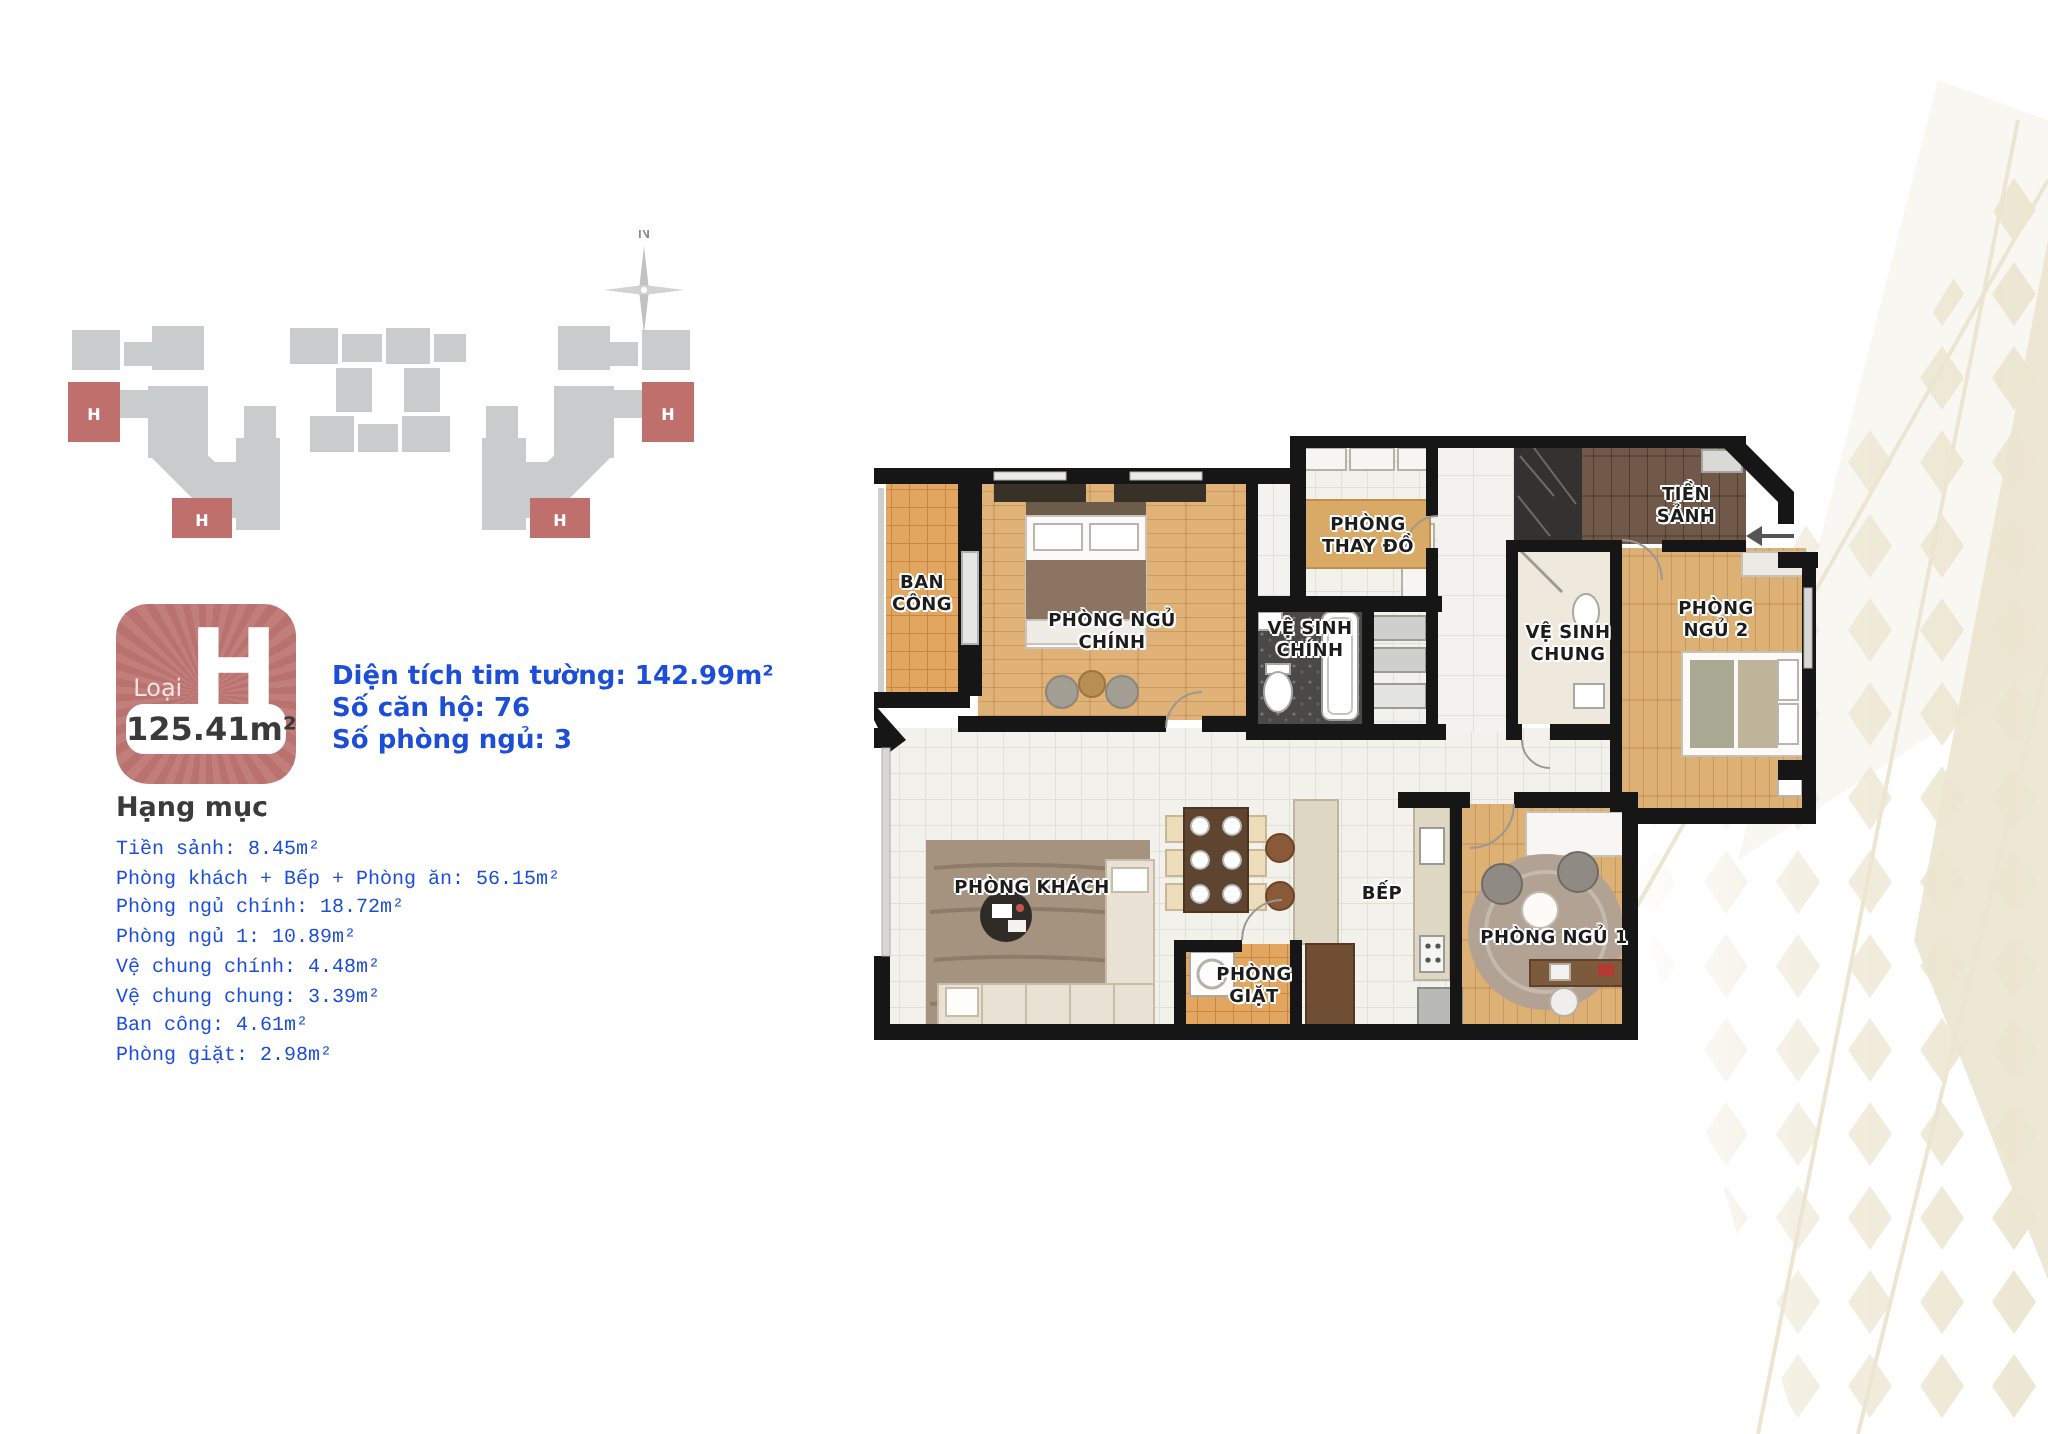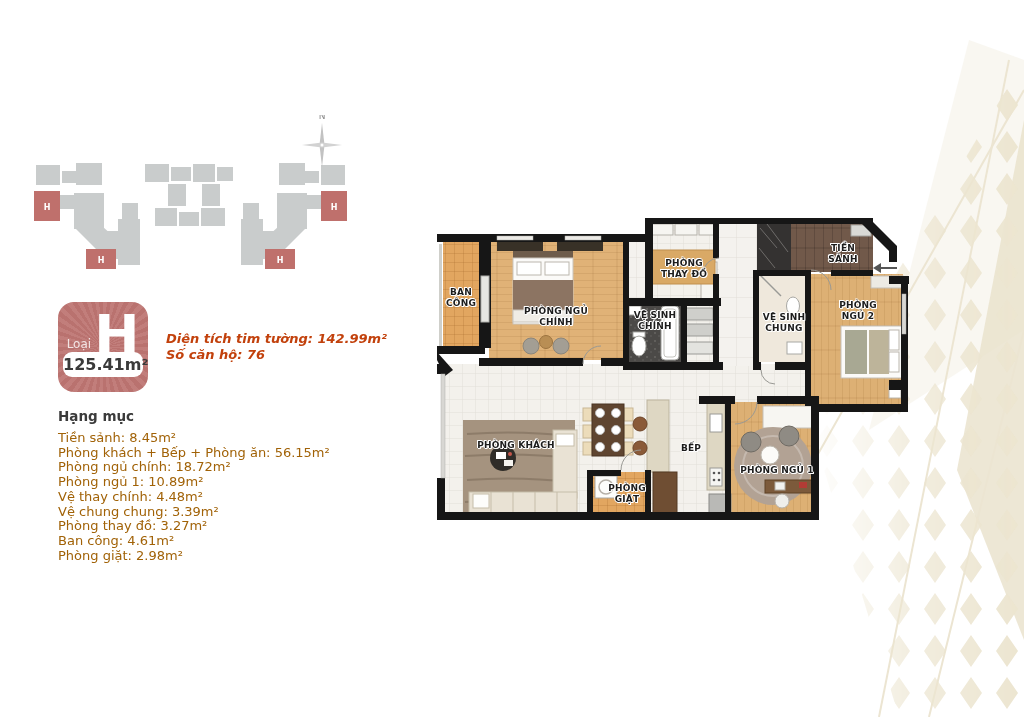--- a/index.html
+++ b/index.html
@@ -13,25 +13,25 @@
   .badge{position:absolute;left:58px;top:302px;width:90px;height:90px;border-radius:16px;
          background:repeating-conic-gradient(rgba(255,255,255,0.07) 0 5deg, rgba(0,0,0,0.02) 5deg 10deg),#bd7471;
          z-index:1;}
   .badge-top{display:flex;justify-content:center;align-items:flex-end;height:58px;}
   .badge-loai{font-size:12px;color:rgba(255,255,255,0.8);margin:0 3px 9px 0;}
   .badge-letter{font-size:54px;line-height:0.95;font-weight:bold;color:#ffffff;}
   .badge-area{position:absolute;left:5px;right:5px;bottom:15px;background:#ffffff;border-radius:9px;
               text-align:center;font-size:16px;font-weight:bold;color:#3a3a3a;padding:3px 0;}
   
   .info{position:absolute;left:166px;top:331px;z-index:1;font-size:13px;font-weight:bold;
-        color:#c2410c;line-height:16px;font-style:italic;}
-  
-  .specs{position:absolute;left:58px;top:408px;z-index:1;}
+        color:#1d4ed8;line-height:16px;}
+  
+  .specs{position:absolute;left:58px;top:396px;z-index:1;}
   .specs-title{font-size:13.5px;font-weight:bold;color:#3b3b3b;margin-bottom:7px;}
-  .specs-item{font-size:13px;color:#a16207;line-height:14.7px;}
+  .specs-item{font-size:10px;color:#1d4ed8;line-height:14.7px;font-family:Liberation Mono, monospace;}
   
   .floor-plan{position:absolute;left:437px;top:218px;width:472px;height:312px;z-index:1;}
   .floor-plan svg{position:absolute;left:0;top:0;}
   .rlabel{position:absolute;transform:translate(-50%,-50%);white-space:pre-line;text-align:center;
           font-size:9px;font-weight:bold;color:#1c1c1c;line-height:11px;letter-spacing:0.2px;
           text-shadow:-1px 0 #fff,1px 0 #fff,0 -1px #fff,0 1px #fff,1px 1px #fff,-1px -1px #fff;}
 </style>
 </head>
 <body>
 
@@ -111,31 +111,31 @@
     <div class="badge-top">
       <span class="badge-loai">Loại</span>
       <span class="badge-letter">H</span>
     </div>
     <div class="badge-area">125.41m²</div>
   </div>
 
   <div class="info">
     <div>Diện tích tim tường: 142.99m²</div>
     <div>Số căn hộ: 76</div>
+    <div>Số phòng ngủ: 3</div>
   </div>
 
   <div class="specs">
     <div class="specs-title">Hạng mục</div>
     <div class="specs-item">Tiền sảnh: 8.45m²</div>
     <div class="specs-item">Phòng khách + Bếp + Phòng ăn: 56.15m²</div>
     <div class="specs-item">Phòng ngủ chính: 18.72m²</div>
     <div class="specs-item">Phòng ngủ 1: 10.89m²</div>
-    <div class="specs-item">Vệ thay chính: 4.48m²</div>
+    <div class="specs-item">Vệ chung chính: 4.48m²</div>
     <div class="specs-item">Vệ chung chung: 3.39m²</div>
-    <div class="specs-item">Phòng thay đồ: 3.27m²</div>
     <div class="specs-item">Ban công: 4.61m²</div>
     <div class="specs-item">Phòng giặt: 2.98m²</div>
   </div>
 
   <div class="floor-plan">
     <svg width="472" height="312" viewBox="0 0 472 312">
       <defs>
         <pattern id="tileS" width="13" height="13" patternUnits="userSpaceOnUse">
           <rect width="13" height="13" fill="#f3f1ec"></rect>
           <path d="M13,0 L13,13 M0,13 L13,13" stroke="#e2dfd8" stroke-width="1" fill="none"></path>

